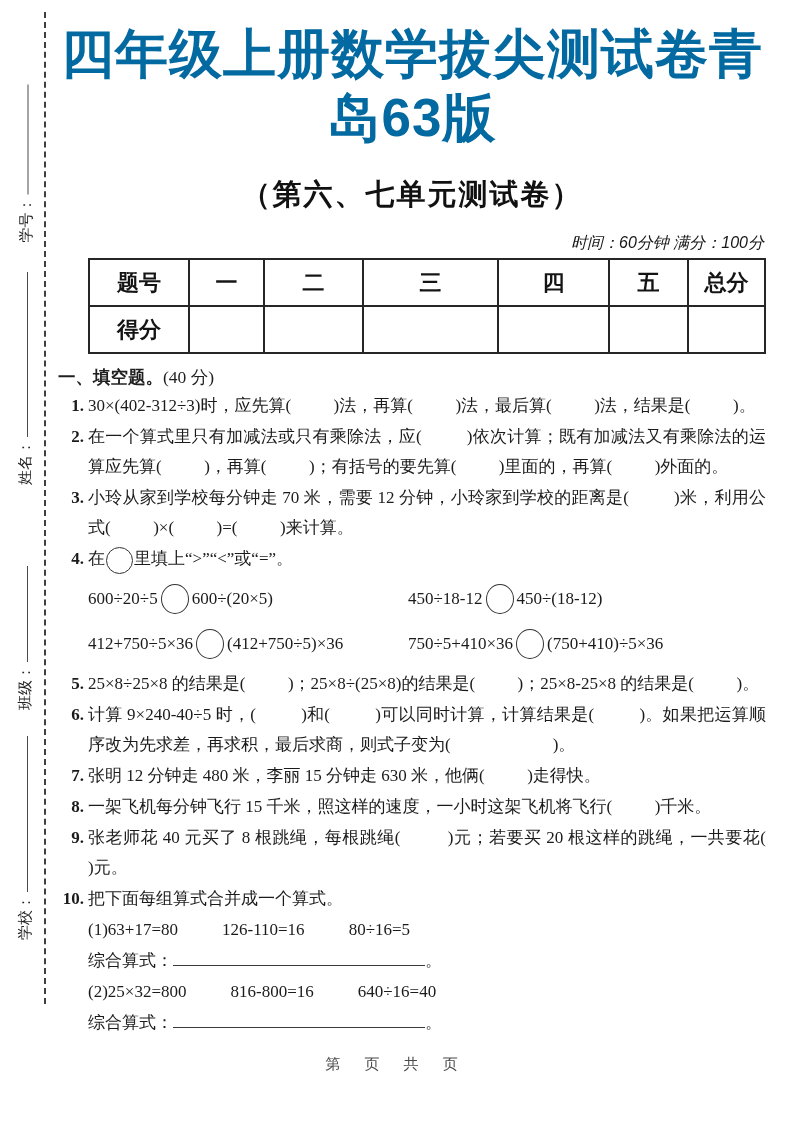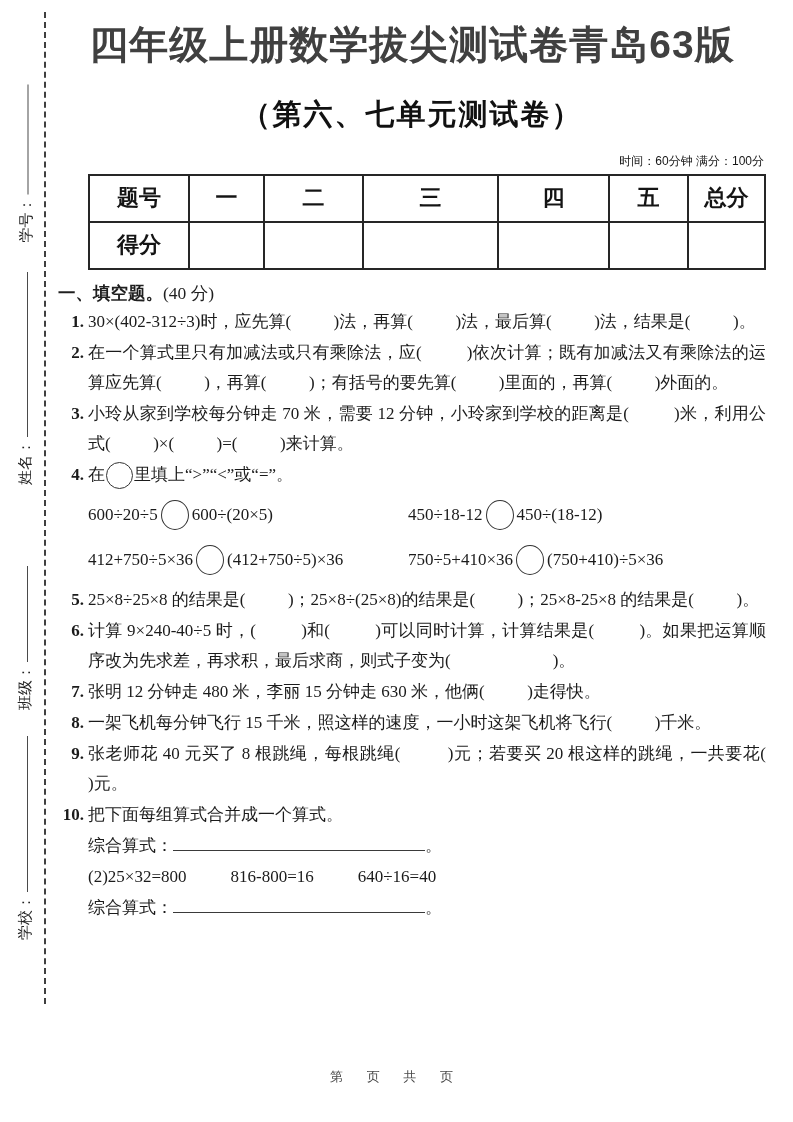--- a/index.html
+++ b/index.html
@@ -22,31 +22,31 @@
   .s-line { display:inline-block; height:4px; border-bottom:1.5px solid #4a4a4a; margin-left:3px; }
   .f1 { width:165px; left:-57px; top:148px; }  .f1 .s-line{ width:110px; }
   .f2 { width:220px; left:-85px; top:363px; }  .f2 .s-line{ width:165px; }
   .f3 { width:150px; left:-50px; top:623px; }  .f3 .s-line{ width:96px; }
   .f4 { width:210px; left:-80px; top:823px; }  .f4 .s-line{ width:156px; }
   
   .content { position:absolute; left:58px; top:0; width:708px; }
   .title {
     margin:22px 0 0 0; text-align:center;
     font-family:"Liberation Sans","DejaVu Sans",sans-serif;
-    font-size:39px; font-weight:bold; letter-spacing:1px; line-height:1.2; color:#404040;
+    font-size:53px; font-weight:bold; letter-spacing:1px; line-height:1.2; color:#0369a1;
   }
   .subtitle {
     margin:26px 0 0 0; text-align:center;
     font-family:"Liberation Sans","DejaVu Sans",sans-serif;
     font-size:29px; font-weight:bold; letter-spacing:2px; color:#111;
   }
   .info {
     margin:18px 2px 4px 0; text-align:right;
     font-family:"Liberation Sans","DejaVu Sans",sans-serif;
-    font-size:12px; color:#161616;
+    font-size:16px; color:#161616;font-style:italic;
   }
   .score-table {
     border-collapse:collapse; width:676px; margin-left:30px; table-layout:fixed;padding-left:31px;
   }
   .score-table td {
     border:2px solid #262626; height:43px; text-align:center; vertical-align:middle;
     font-size:22px; font-weight:bold; color:#141414;
   }
   
   .section-head { margin-top:10px; font-size:17.5px; line-height:26px; }
@@ -71,23 +71,23 @@
   .eq-row span:last-child { margin-right:0; }
   .ans-row { margin-top:1px; }
   .ans-line { display:inline-block; width:252px; height:4px; border-bottom:1.5px solid #3a3a3a; }
   
   .footer { position:absolute; left:0; right:0; top:1052px; text-align:center; }
   .footer-src {
     font-family:"Liberation Sans","DejaVu Sans",sans-serif;
     font-size:20px; color:#8f8f8f;
   }
   .footer-page {
-    margin-top:16px;
-    font-family:"Liberation Sans","DejaVu Sans",sans-serif;
-    font-size:13px; color:#4a4a4a; letter-spacing:10px;
+    margin-top:3px;
+    font-family:"Liberation Sans","DejaVu Sans",sans-serif;
+    font-size:15px; color:#4a4a4a; letter-spacing:10px;
   }
 </style>
 </head>
 <body>
 
 <div class="dashed-rule"></div>
 
 <div class="sidebar-field f1">
   <span>学号：</span>
     <span class="s-line"></span>
@@ -216,20 +216,23 @@
 
     <div class="q">
       <span class="q-num">9.</span>
       <div class="q-text">张老师花 40 元买了 8 根跳绳，每根跳绳(          )元；若要买 20 根这样的跳绳，一共要花(          )元。</div>
     </div>
 
     <div class="q">
       <span class="q-num">10.</span>
       <div class="q10-body">
         <div class="q10-head">把下面每组算式合并成一个算式。</div>
+        <div class="eq-row">
+          <span>(1)63+17=80</span><span>126-110=16</span><span>80÷16=5</span>
+        </div>
         <div class="ans-row">
           <span>综合算式：</span><span class="ans-line"></span><span>。</span>
         </div>
         <div class="eq-row">
           <span>(2)25×32=800</span><span>816-800=16</span><span>640÷16=40</span>
         </div>
         <div class="ans-row">
           <span>综合算式：</span><span class="ans-line"></span><span>。</span>
         </div>
       </div>

